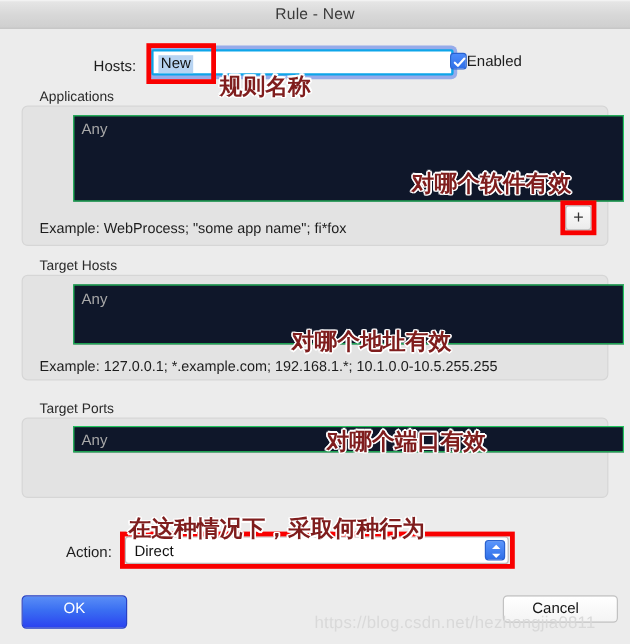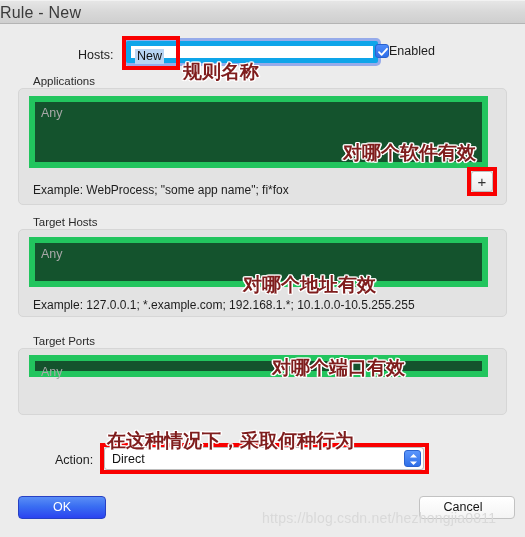--- a/index.html
+++ b/index.html
@@ -27,22 +27,22 @@
     height: 24px;
     background: linear-gradient(to bottom, #e6e6e6 0%, #d8d8d8 50%, #cfcfcf 100%);
     border-bottom: 1px solid #b4b4b4;
     border-top: 1px solid #f2f2f2;
     box-sizing: border-box;
   }
   #titlebar-text {
     position: absolute;
     left: 0; top: 3px;
     width: 525px;
-    text-align: left;
-    font-size: 16px;
+    text-align: center;
+    font-size: 13px;
     color: #3a3a3a;
     letter-spacing: 0.2px;
   }
 
   
   #surface {
     position: absolute;
     left: 0; top: 24px;
     width: 525px;
     height: 513px;
@@ -55,21 +55,21 @@
     left: 78px; top: 48px;
     font-size: 12.5px;
     color: #1d1d1d;
   }
   #name-input {
     position: absolute;
     left: 126px; top: 41px;
     width: 252px;
     height: 22px;
     background: #ffffff;
-    border: 5px solid #0ea5e9;
+    border: 2px solid #0ea5e9;
     border-radius: 2px;
     box-shadow: 0 0 0 3px rgba(122,150,233,0.75);
     box-sizing: border-box;
   }
   #name-input-value {
     position: absolute;
     left: 4px; top: 3px;
     font-size: 12.5px;
     color: #111;
     background: #b8d4f2;
@@ -103,23 +103,24 @@
   }
   .group-box {
     position: absolute;
     background: #e3e3e3;
     border: 1px solid #d6d6d6;
     border-radius: 5px;
     box-sizing: border-box;
   }
   .field-white {
     position: absolute;
-    background: #14532d;
-    border: 6px solid #22c55e;
-    box-sizing: border-box;
+    background: #0f172a;
+    border: 1px solid #22c55e;
+    box-sizing: border-box;
+    margin-left: 32px;
   }
   .placeholder {
     position: absolute;
     left: 6px; top: 4px;
     font-size: 12.5px;
     color: #a8a8a8;
   }
   .example-text {
     position: absolute;
     font-size: 12px;
@@ -194,21 +195,21 @@
     background: linear-gradient(to bottom, #5b96fc, #2f6fe8);
     border: 1px solid #2a62cf;
     box-sizing: border-box;
   }
   #action-stepper svg { position: absolute; left: 3px; top: 2px; }
 
   
   #ok-button {
     position: absolute;
     left: 18px; top: 496px;
-    width: 88px; height: 23px;
+    width: 88px; height: 28px;
     border-radius: 4px;
     background: linear-gradient(to bottom, #5a8ef6 0%, #3a6ef2 45%, #2b43f0 100%);
     border: 1px solid #2740c4;
     box-sizing: border-box;
   }
   #ok-label {
     position: absolute;
     left: 0; top: 3px;
     width: 86px;
     text-align: center;

